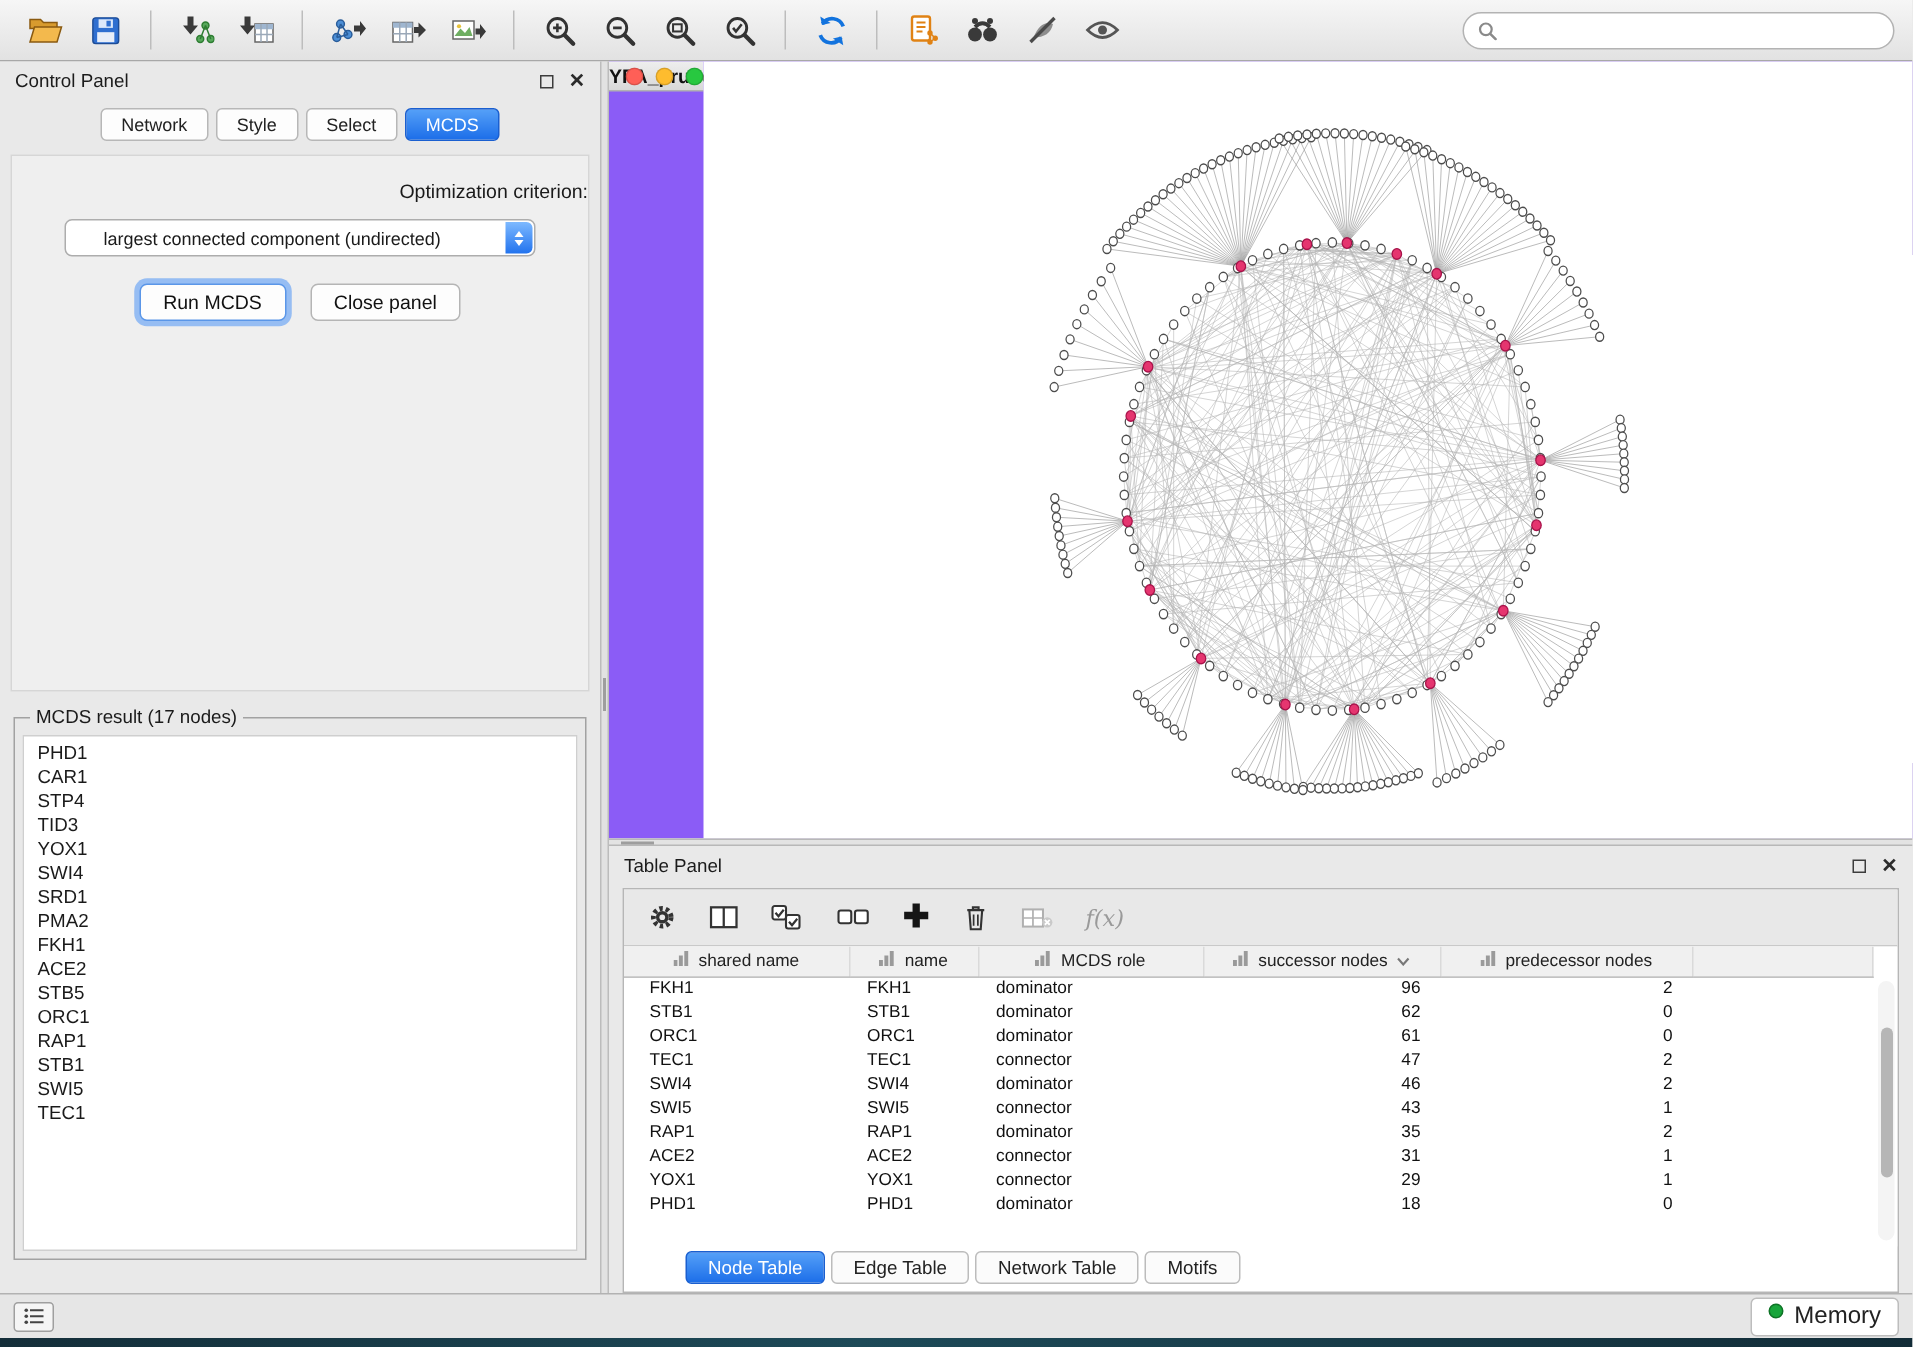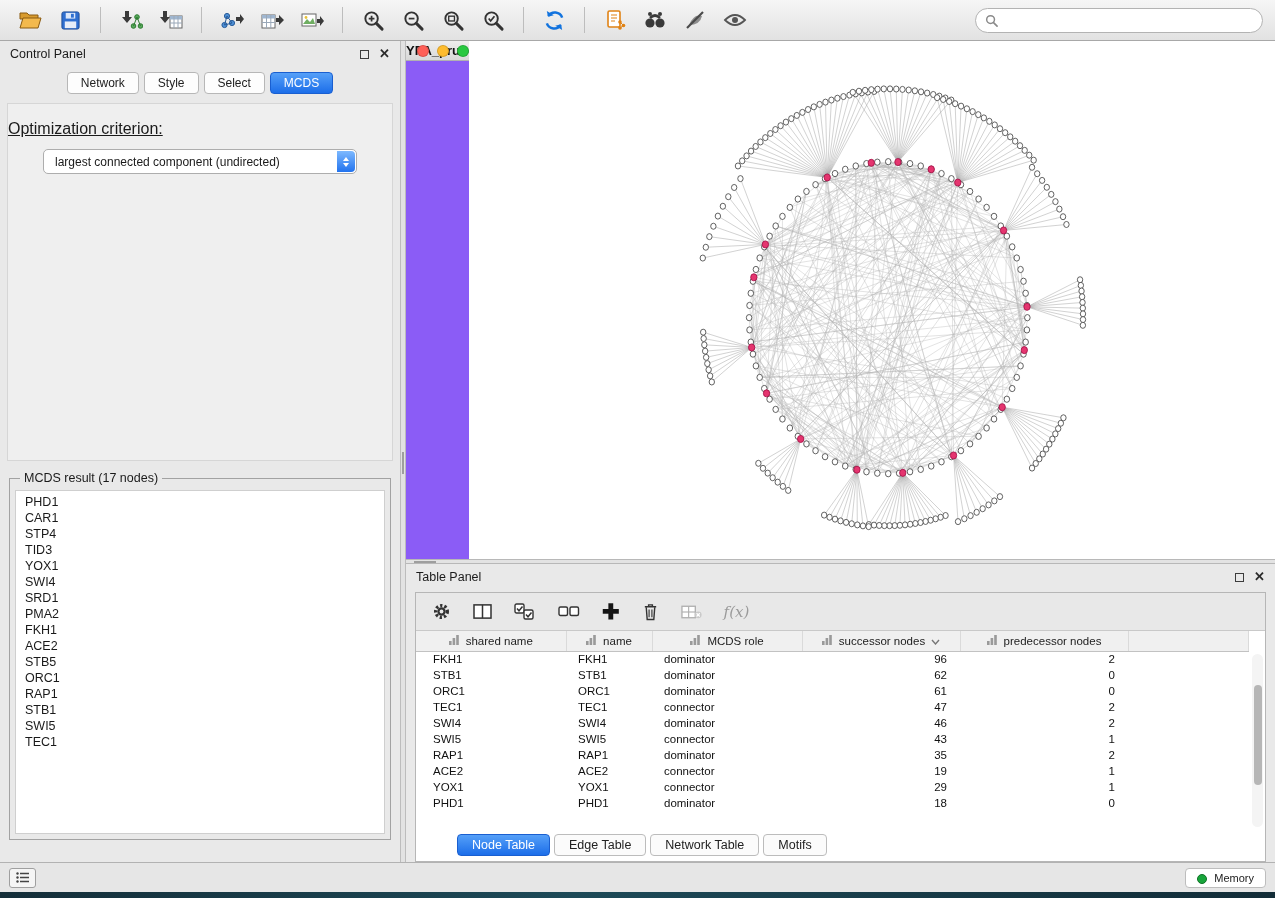--- a/index.html
+++ b/index.html
@@ -23,23 +23,23 @@
   .panel-header { height:26px; display:flex; align-items:center; padding:0 10px; font-size:12.5px; color:#1b1b1b; }
   .hdr-icons { margin-left:auto; display:flex; gap:10px; align-items:center; }
   .float-ic { width:9px; height:9px; border:1.6px solid #3c3c3c; display:inline-block; }
   .close-ic { font-size:13px; font-weight:bold; color:#2b2b2b; line-height:10px; }
 
   .cp-tabs { display:flex; justify-content:center; gap:5px; padding:5px 0 9px; }
   .cp-tab { font-size:12px; padding:3px 13px; background:#fdfdfd; border:1px solid #b7b7b7; border-radius:4px; color:#222; }
   .cp-tab.active { background:linear-gradient(#55a0f8,#1c6ee9); border-color:#1a5fd0; color:#fff; }
 
   .cp-content { margin:0 7px; background:#efefef; border:1px solid #d6d6d6; height:358px; padding-top:16px; }
-  .opt-label { text-align:left; font-size:16px; margin-bottom:11px;text-decoration:underline; }
+  .opt-label { text-align:right; font-size:13px; margin-bottom:11px; }
   .dropdown { margin:0 auto; width:314px; height:25px; background:#fff; border:1px solid #adadad; border-radius:5px;
-              display:flex; align-items:center; font-size:12px; padding-left:11px; position:relative; }
+              display:flex; align-items:center; font-size:12px; padding-left:25px; position:relative; }
   .stepper { position:absolute; right:1px; top:1px; bottom:1px; width:18px; border-radius:0 4px 4px 0;
              background:linear-gradient(#7db9ff,#2273ee); display:flex; flex-direction:column; align-items:center; justify-content:center; gap:2px; }
   .tri-up { width:0; height:0; border-left:3.5px solid transparent; border-right:3.5px solid transparent; border-bottom:4.5px solid #fff; }
   .tri-dn { width:0; height:0; border-left:3.5px solid transparent; border-right:3.5px solid transparent; border-top:4.5px solid #fff; }
   .btn-row { display:flex; justify-content:center; gap:16px; margin-top:18px; }
   .mac-btn { font-family:"Liberation Sans",sans-serif; font-size:13px; padding:4px 15px; background:#fdfdfd;
              border:1px solid #b5b5b5; border-radius:5px; color:#111; }
   .mac-btn.focused { box-shadow:0 0 0 3.5px rgba(77,148,245,0.55); border-color:#5a96e8; }
 
   .result-fieldset { margin:10px 9px 22px; border:1px solid #a2a2a2; flex:1; display:flex; flex-direction:column; padding:5px; }
@@ -85,22 +85,22 @@
   .vthumb { position:absolute; left:1.5px; width:8px; top:18%; height:58%; background:#b6b6b6; border-radius:4px; }
 
   .tp-tabs { height:30px; display:flex; align-items:center; gap:4px; padding:4px 0 6px; flex:none;margin-left:41px; }
   .tp-tab { font-size:12.5px; padding:3px 14px; background:#fbfbfb; border:1px solid #bcbcbc; border-radius:4px; color:#222; }
   .tp-tab.active { background:linear-gradient(#55a0f8,#1c6ee9); border-color:#1a5fd0; color:#fff; }
 
   
   .statusbar { height:30px; background:#e6e6e6; border-top:1px solid #b2b2b2; display:flex; align-items:center; padding:0 9px; }
   .list-btn { width:27px; height:20px; border:1px solid #9f9f9f; border-radius:3px; background:#f5f5f5;
               display:flex; align-items:center; justify-content:center; }
-  .memory-btn { margin-left:auto; display:flex; align-items:flex-end; gap:7px; background:#fff; border:1px solid #bdbdbd;
-                border-radius:4px; padding:3px 11px; font-size:11px; color:#222; }
+  .memory-btn { margin-left:auto; display:flex; align-items:flex-start; gap:7px; background:#fff; border:1px solid #bdbdbd;
+                border-radius:4px; padding:3px 11px; font-size:16px; color:#222; }
   .memdot { width:10px; height:10px; border-radius:50%; background:#18a53b; border:0.5px solid #0e7326; }
 
   .desktop-strip { height:6px; background:linear-gradient(90deg,#142e39,#1d4a58 45%,#122c37); }
 </style>
 </head>
 <body>
 
 <div class="app">
 
   <div class="toolbar">
@@ -258,20 +258,24 @@
           <div class="cp-tab active">MCDS</div>
         </div>
       <div class="cp-content">
         <div class="opt-label">Optimization criterion:</div>
         <div class="dropdown">
           <span>largest connected component (undirected)</span>
           <span class="stepper">
               <span class="tri-up"></span>
               <span class="tri-dn"></span>
             </span>
+        </div>
+        <div class="btn-row">
+          <button class="mac-btn focused">Run MCDS</button>
+          <button class="mac-btn">Close panel</button>
         </div>
       </div>
       <fieldset class="result-fieldset">
         <legend>MCDS result (17 nodes)</legend>
         <div class="result-list" id="result-list">
             <div class="result-item">PHD1</div>
             <div class="result-item">CAR1</div>
             <div class="result-item">STP4</div>
             <div class="result-item">TID3</div>
             <div class="result-item">YOX1</div>
@@ -1226,21 +1230,21 @@
                     <td class="">RAP1</td>
                     <td class="">dominator</td>
                     <td class="num">35</td>
                     <td class="num">2</td>
                     <td></td>
                   </tr>
                   <tr>
                     <td class="c0 ">ACE2</td>
                     <td class="">ACE2</td>
                     <td class="">connector</td>
-                    <td class="num">19</td>
+                    <td class="num">31</td>
                     <td class="num">1</td>
                     <td></td>
                   </tr>
                   <tr>
                     <td class="c0 ">YOX1</td>
                     <td class="">YOX1</td>
                     <td class="">connector</td>
                     <td class="num">29</td>
                     <td class="num">1</td>
                     <td></td>

